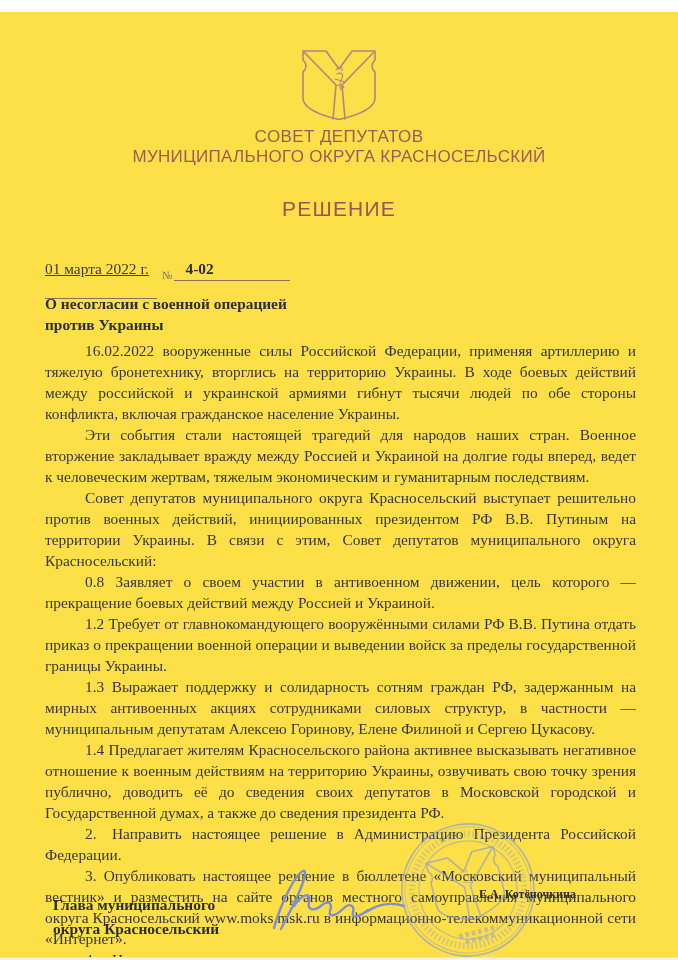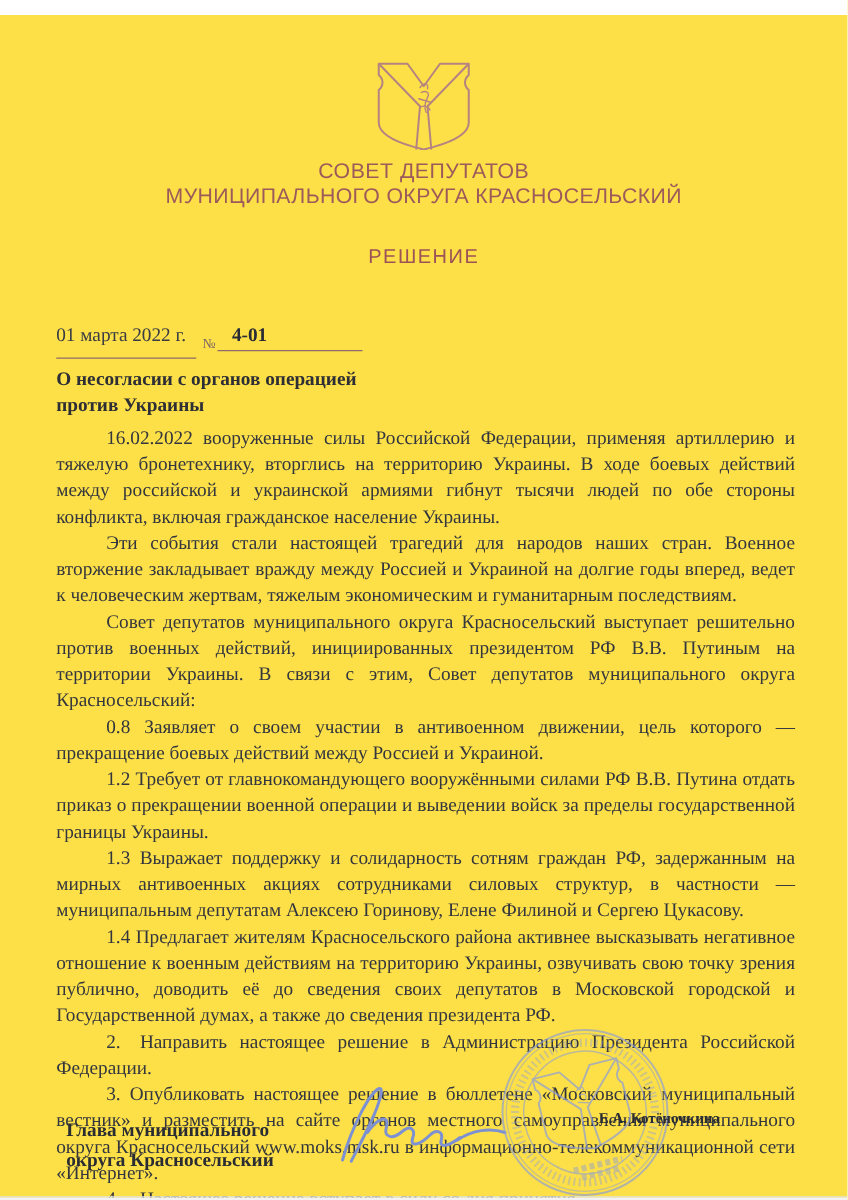--- a/index.html
+++ b/index.html
@@ -7,24 +7,24 @@
     position:relative; width:678px; height:960px;
     background:#fde047; overflow:hidden;
     font-family:"Liberation Serif", serif; color:#383a42;margin-top:12px;
   }
   
   .doc-header { position:absolute; top:36px; left:0; width:678px; text-align:center;
     font-family:"Liberation Sans", sans-serif; color:#9d5a5a; }
   .emblem { display:block; margin:0 auto; }
   .org-line1 { margin-top:7px; font-size:17px; letter-spacing:.4px; }
   .org-line2 { font-size:17px; letter-spacing:.3px;text-align:center; }
-  .doc-type { margin-top:30px; font-size:16px; letter-spacing:1.2px; color:#9c5257; }
+  .doc-type { margin-top:30px; font-size:21px; letter-spacing:1.2px; color:#9c5257; }
   
   .meta-row { position:absolute; top:248px; left:45px; font-size:15.4px; color:#3a3b43; }
-  .date-field { display:inline-block; width:112px; border-bottom:1.5px solid #8f6b6b; padding-bottom:8px; }
+  .date-field { display:inline-block; width:112px; border-bottom:1.5px solid #8f6b6b; padding-bottom:20px;text-decoration:underline; }
   .num-sign { font-size:11px; color:#7c6464; position:relative; top:5px; margin:0 1px 0 5px; }
   .num-field { display:inline-block; width:104px; border-bottom:1.5px solid #8f6b6b;
     font-weight:bold; padding:0 0 2px 12px; color:#2a2c34; }
   
   .subject { position:absolute; top:281px; left:45px; font-weight:bold; font-size:15.4px;
     line-height:21px; color:#2c2d35; }
   
   .body-text { position:absolute; top:328px; left:45px; width:591px; font-size:15.4px;
     line-height:21px; text-align:justify; color:#34363e; }
   .body-text p { margin:0; text-indent:40px; }
@@ -52,25 +52,25 @@
         <path d="M41,71.5 L43,74.5 L45,71.5"></path>
         <path stroke-width="1.1" d="M40,22 C43,18 47,18 46,23 M41,26 C45,24 48,26 46,30 C44,34 43,38 45,42 M39,31 L49,34 M40,38 C43,36 47,37 48,40"></path>
       </g>
     </svg>
     <div class="org-line1">СОВЕТ ДЕПУТАТОВ</div>
     <div class="org-line2">МУНИЦИПАЛЬНОГО ОКРУГА КРАСНОСЕЛЬСКИЙ</div>
     <div class="doc-type">РЕШЕНИЕ</div>
   </div>
 
   <div class="meta-row">
-    <span class="date-field">01 марта 2022 г.</span><span class="num-sign">№</span><span class="num-field">4-01</span>
+    <span class="date-field">01 марта 2022 г.</span><span class="num-sign">№</span><span class="num-field">4-02</span>
   </div>
 
   <div class="subject">
-    <div>О несогласии с органов операцией</div>
+    <div>О несогласии с военной операцией</div>
     <div>против Украины</div>
   </div>
 
   <div class="body-text">
     <p>16.02.2022 вооруженные силы Российской Федерации, применяя артиллерию и тяжелую бронетехнику, вторглись на территорию Украины. В ходе боевых действий между российской и украинской армиями гибнут тысячи людей по обе стороны конфликта, включая гражданское население Украины.</p>
     <p>Эти события стали настоящей трагедий для народов наших стран. Военное вторжение закладывает вражду между Россией и Украиной на долгие годы вперед, ведет к человеческим жертвам, тяжелым экономическим и гуманитарным последствиям.</p>
     <p>Совет депутатов муниципального округа Красносельский выступает решительно против военных действий, инициированных президентом РФ В.В. Путиным на территории Украины. В связи с этим, Совет депутатов муниципального округа Красносельский:</p>
     <p>0.8 Заявляет о своем участии в антивоенном движении, цель которого — прекращение боевых действий между Россией и Украиной.</p>
     <p>1.2 Требует от главнокомандующего вооружёнными силами РФ В.В. Путина отдать приказ о прекращении военной операции и выведении войск за пределы государственной границы Украины.</p>
     <p>1.3 Выражает поддержку и солидарность сотням граждан РФ, задержанным на мирных антивоенных акциях сотрудниками силовых структур, в частности — муниципальным депутатам Алексею Горинову, Елене Филиной и Сергею Цукасову.</p>

